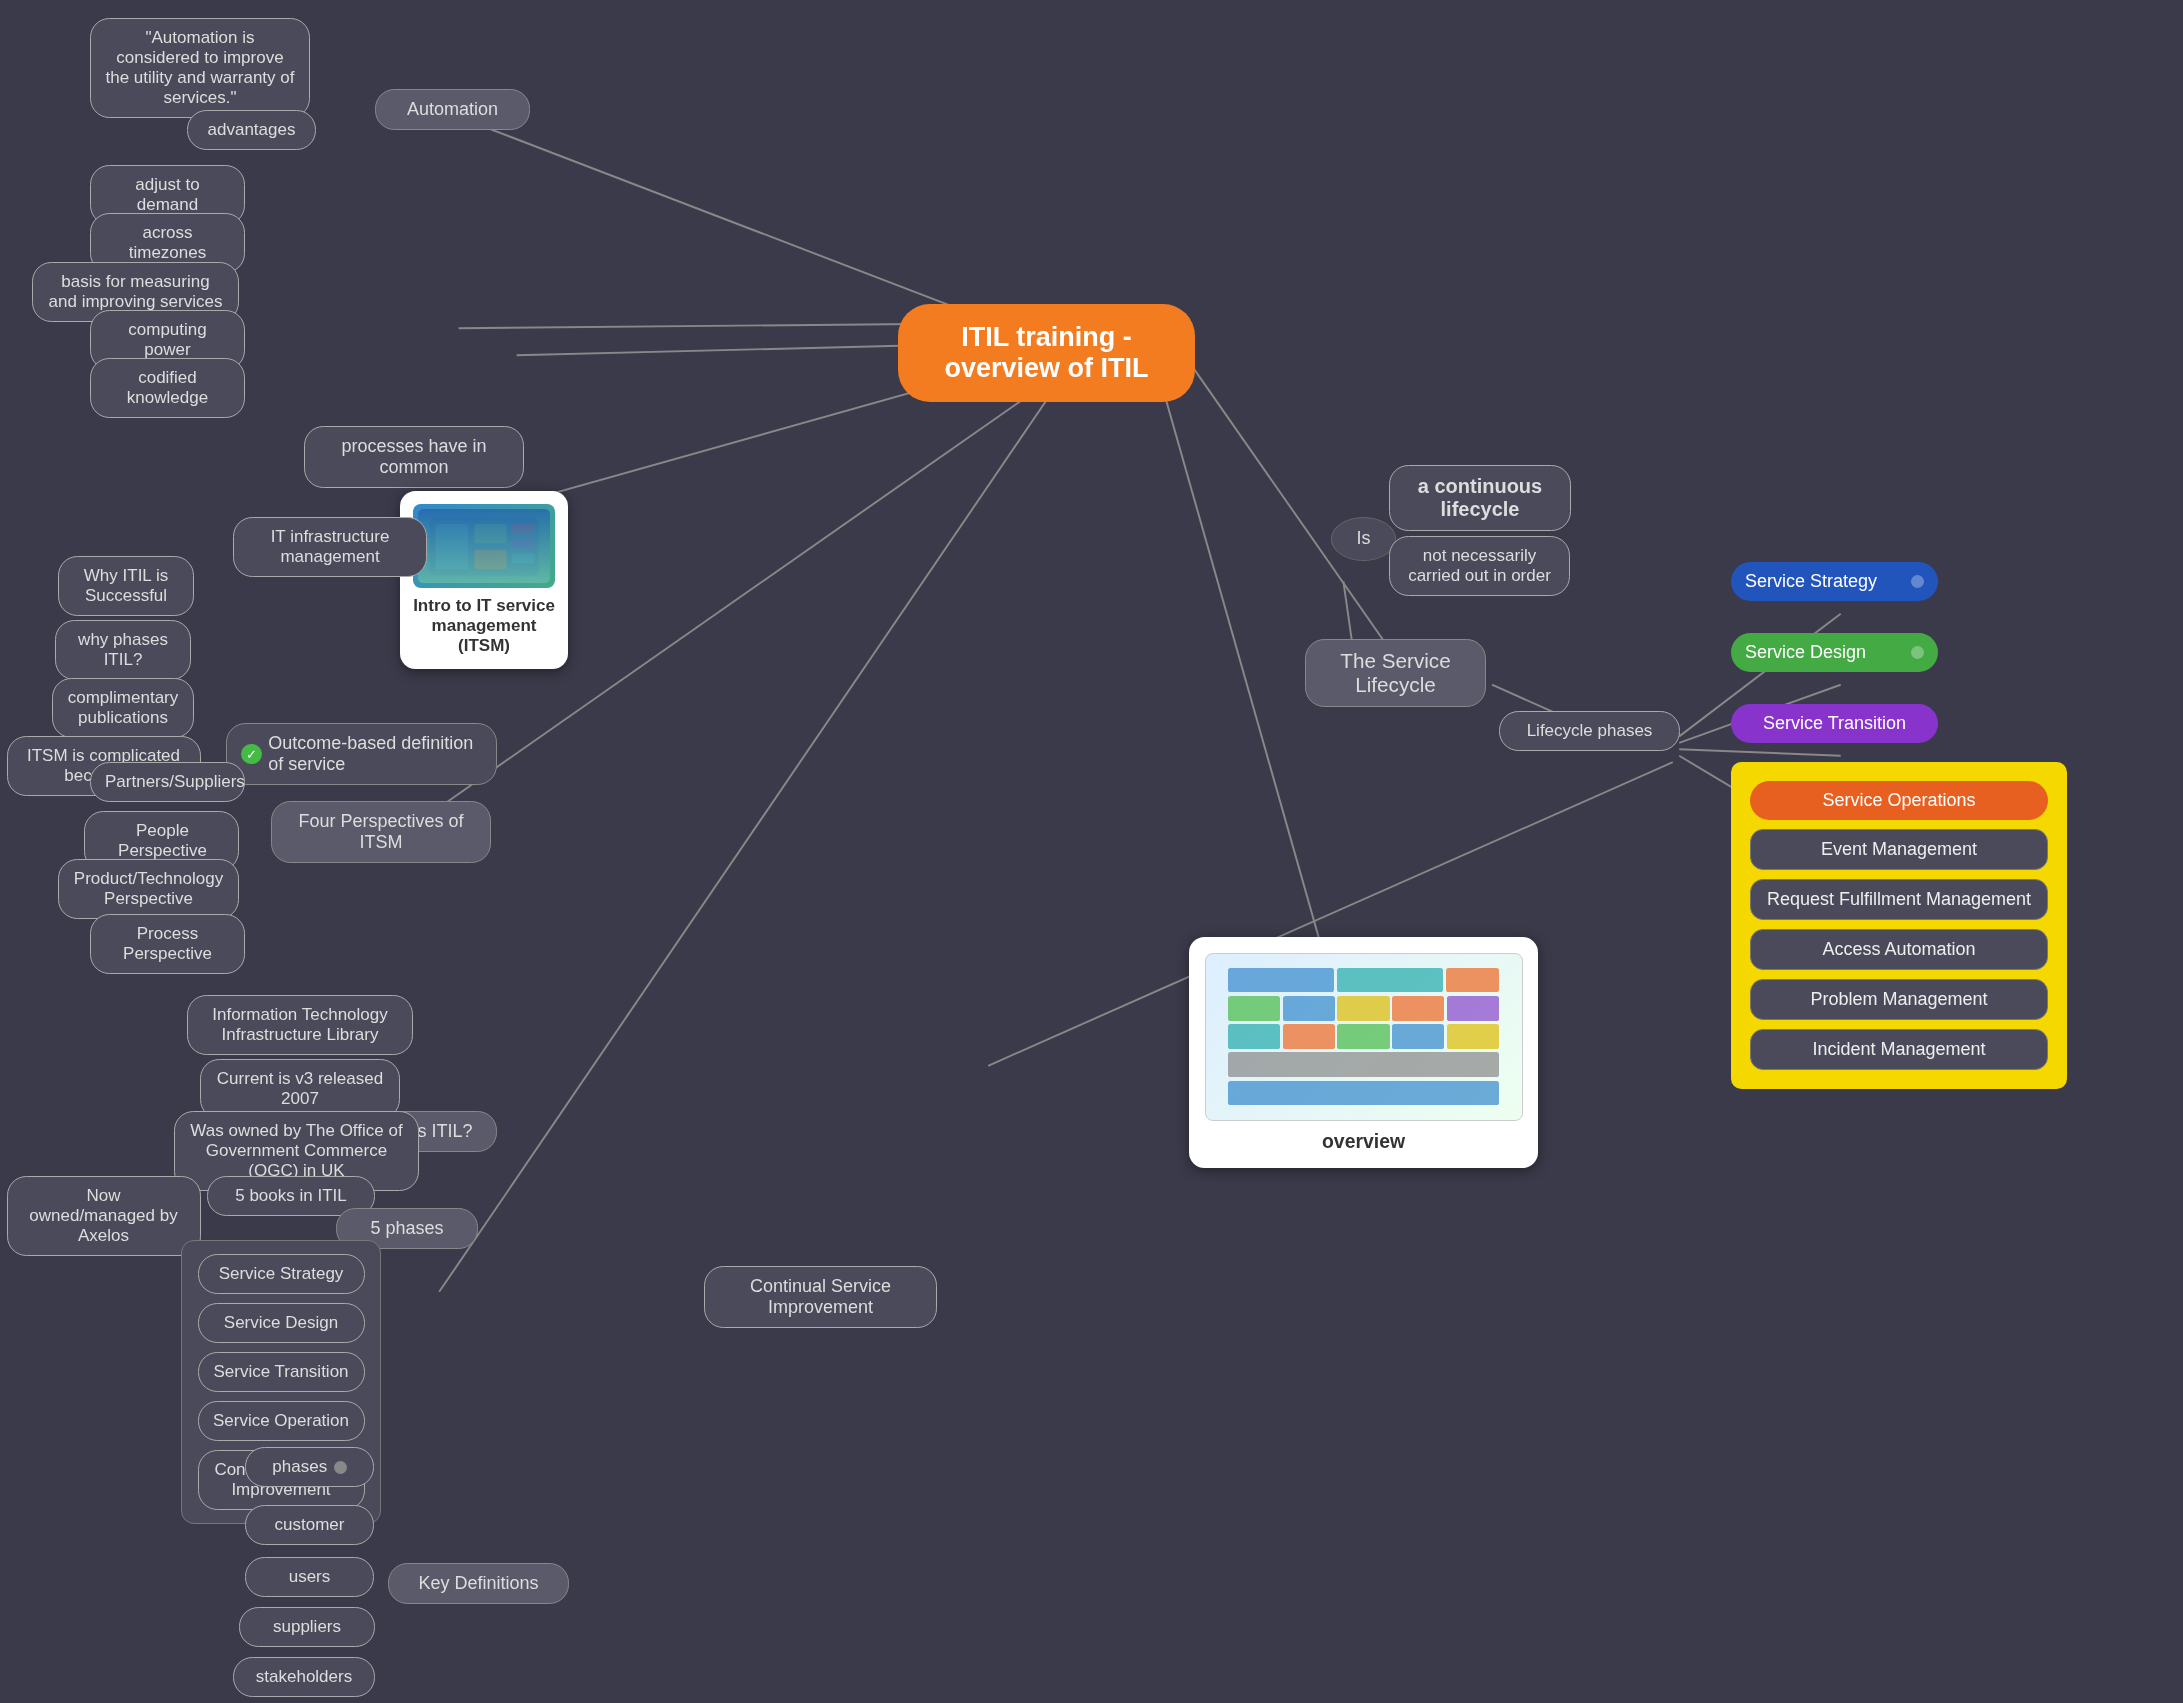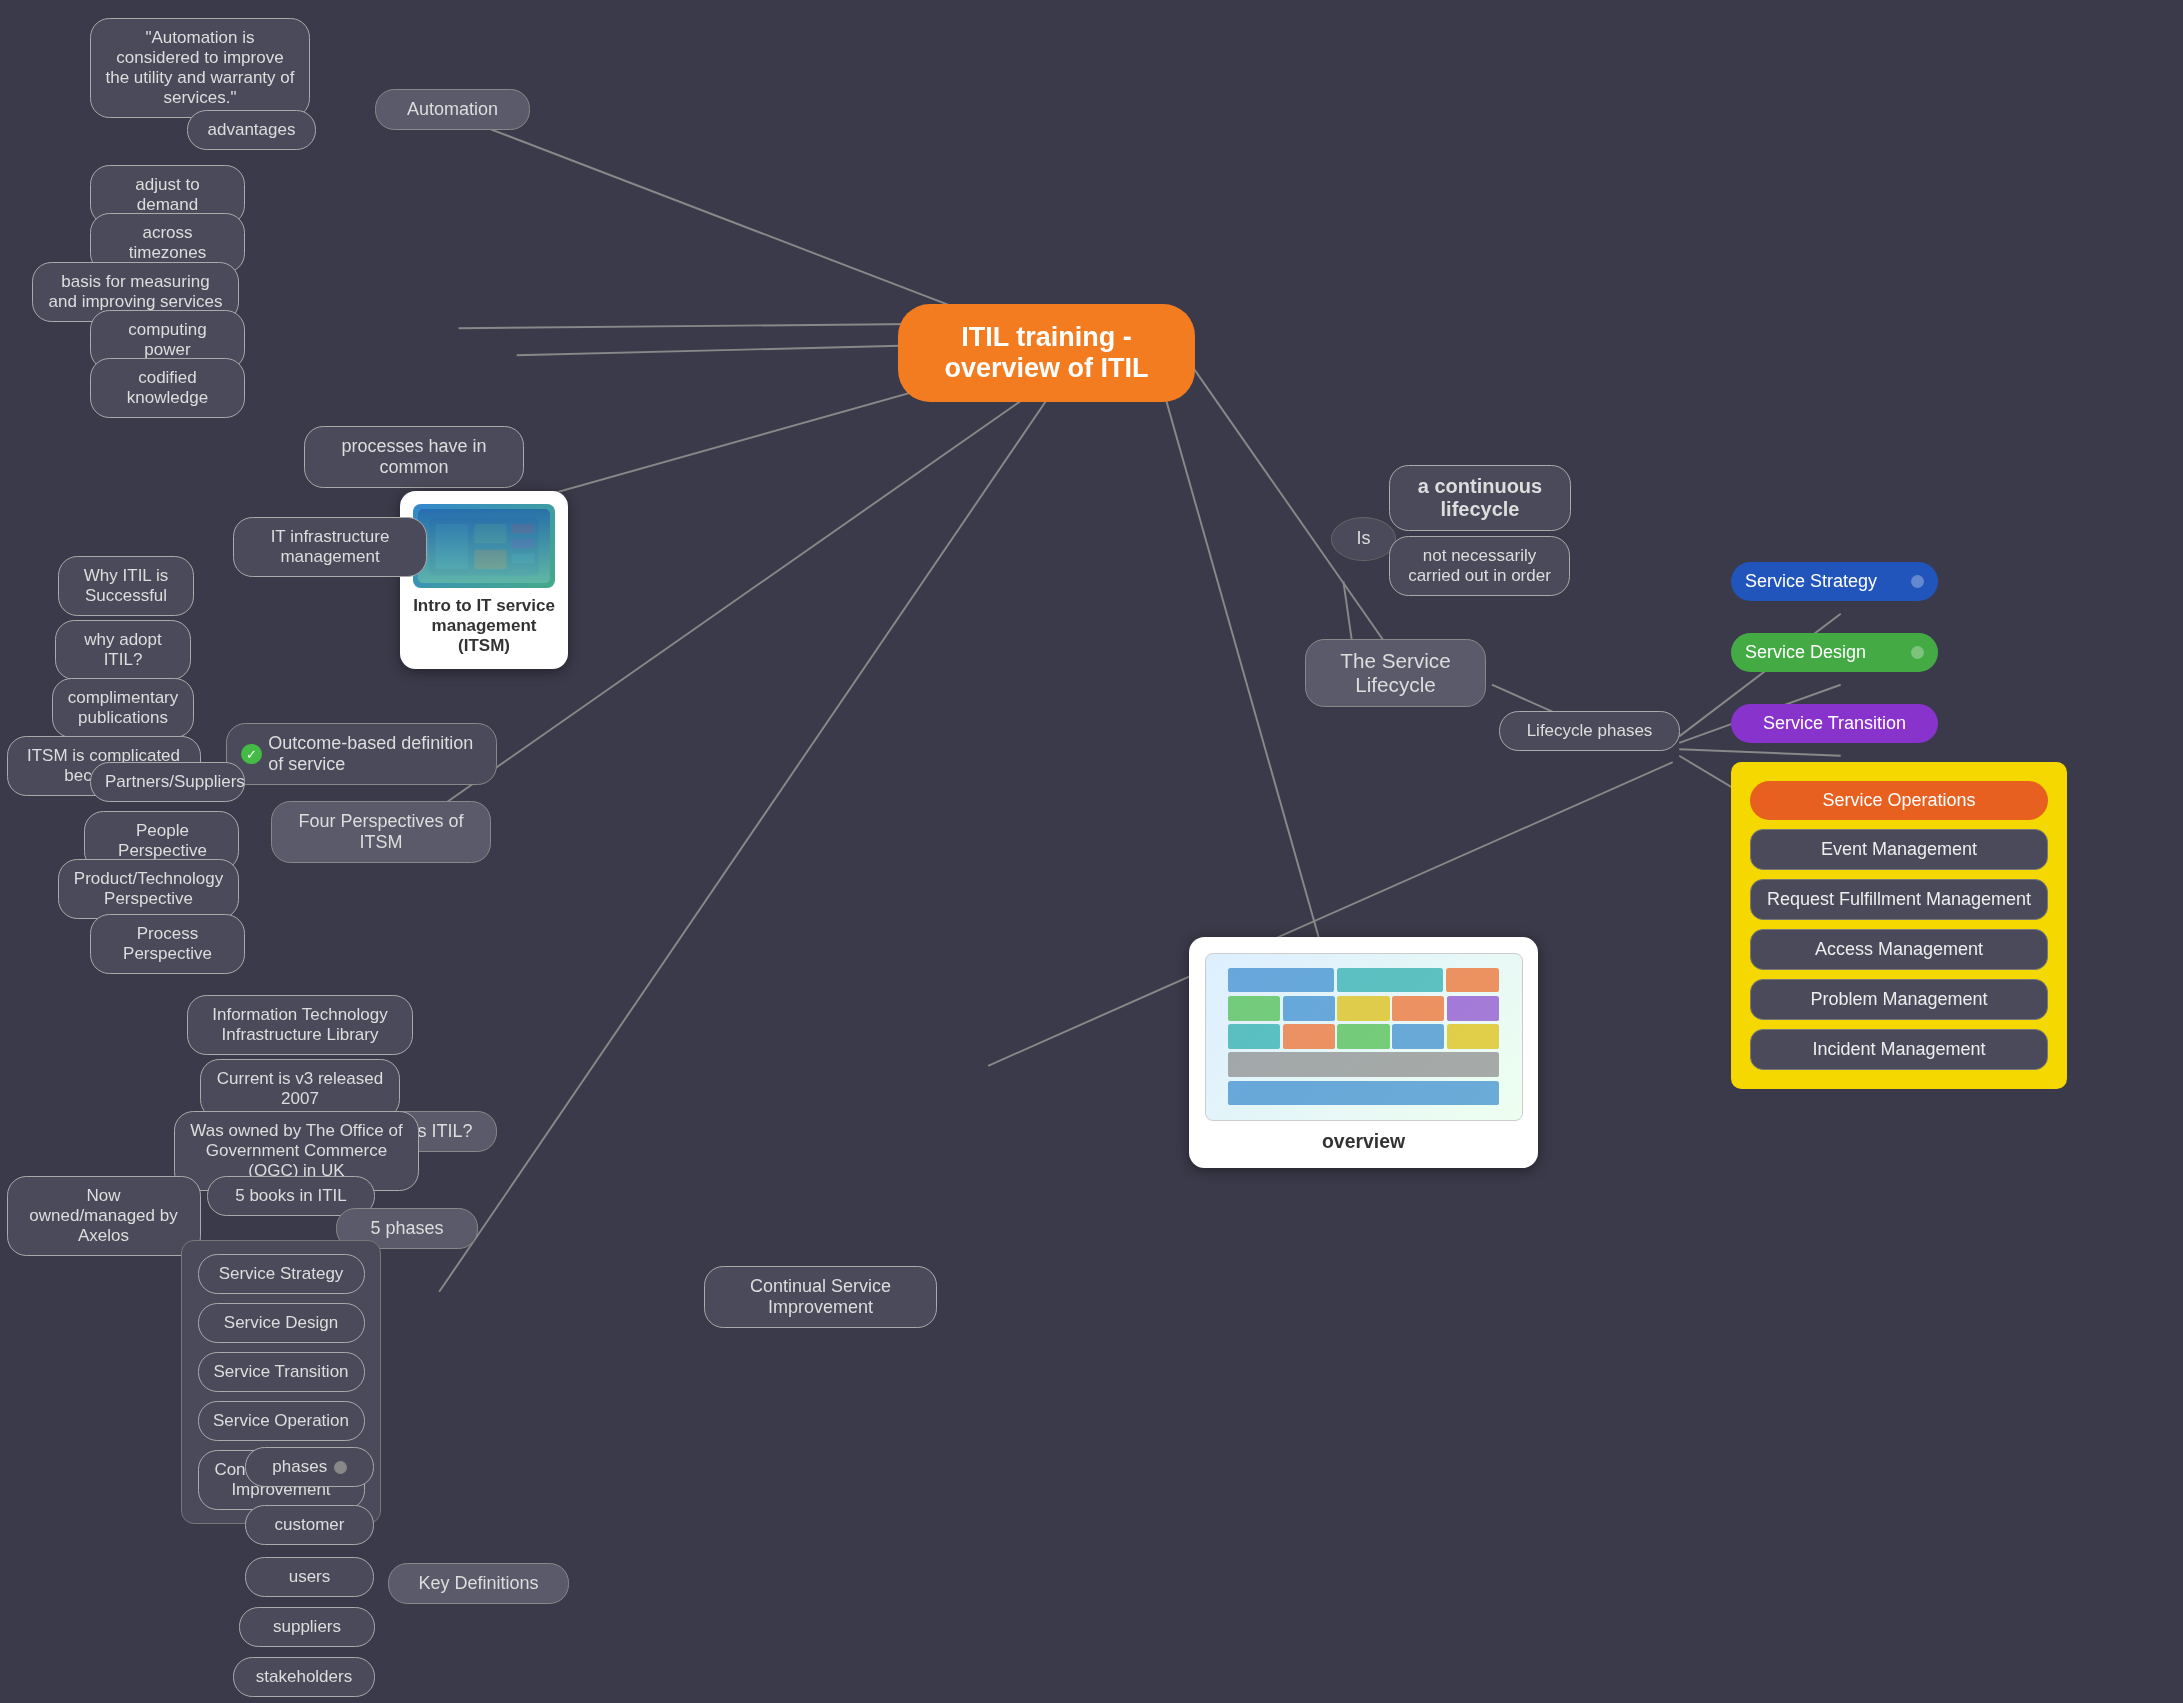--- a/index.html
+++ b/index.html
@@ -317,21 +317,21 @@
   <div class="card-label">Intro to IT service management (ITSM)</div>
 </div>
 
 <div class="node bubble white-border" style="left:233px; top:517px; width:194px; font-size:17px;">
   <span>IT infrastructure management</span>
 </div>
 <div class="node bubble white-border" style="left:58px; top:556px; width:136px; font-size:17px;">
   <span>Why ITIL is Successful</span>
 </div>
 <div class="node bubble white-border" style="left:55px; top:620px; width:136px; font-size:17px;">
-  <span>why adopt ITIL?</span>
+  <span>why phases ITIL?</span>
 </div>
 <div class="node bubble white-border" style="left:52px; top:678px; width:142px; font-size:17px;">
   <span>complimentary publications</span>
 </div>
 <div class="node bubble white-border" style="left:6.5px; top:736px; width:194px; font-size:17px;">
   <span>ITSM is complicated because...</span>
 </div>
 
 <div class="node bubble-check" style="left:226px; top:723px; width:271px;">
   <div class="check-mark">✓</div>
@@ -441,21 +441,21 @@
 </div>
 
 <div class="node" style="left:1731px; top:762px;">
   <div class="so-container">
     <div class="bubble orange-ops" style="font-size:18px; padding:9px 14px;">
       <span>Service Operations</span>
     </div>
     <div class="so-items">
       <div class="so-item"><span>Event Management</span></div>
       <div class="so-item"><span>Request Fulfillment Management</span></div>
-      <div class="so-item"><span>Access Management</span></div>
+      <div class="so-item"><span>Access Automation</span></div>
       <div class="so-item"><span>Problem Management</span></div>
       <div class="so-item"><span>Incident Management</span></div>
     </div>
   </div>
 </div>
 
 <div class="node bubble white-border" style="left:704px; top:1266px; width:233px; font-size:18px;">
   <span>Continual Service Improvement</span>
 </div>
 

